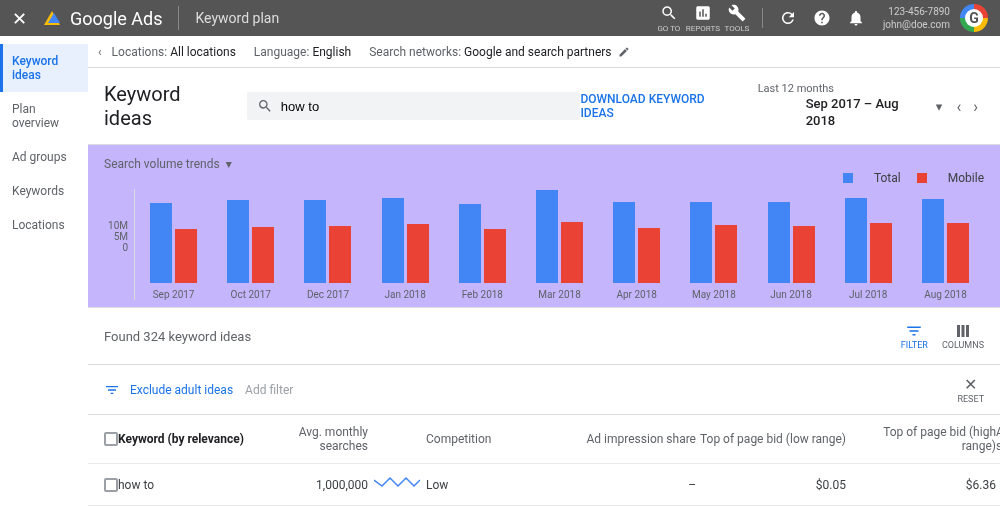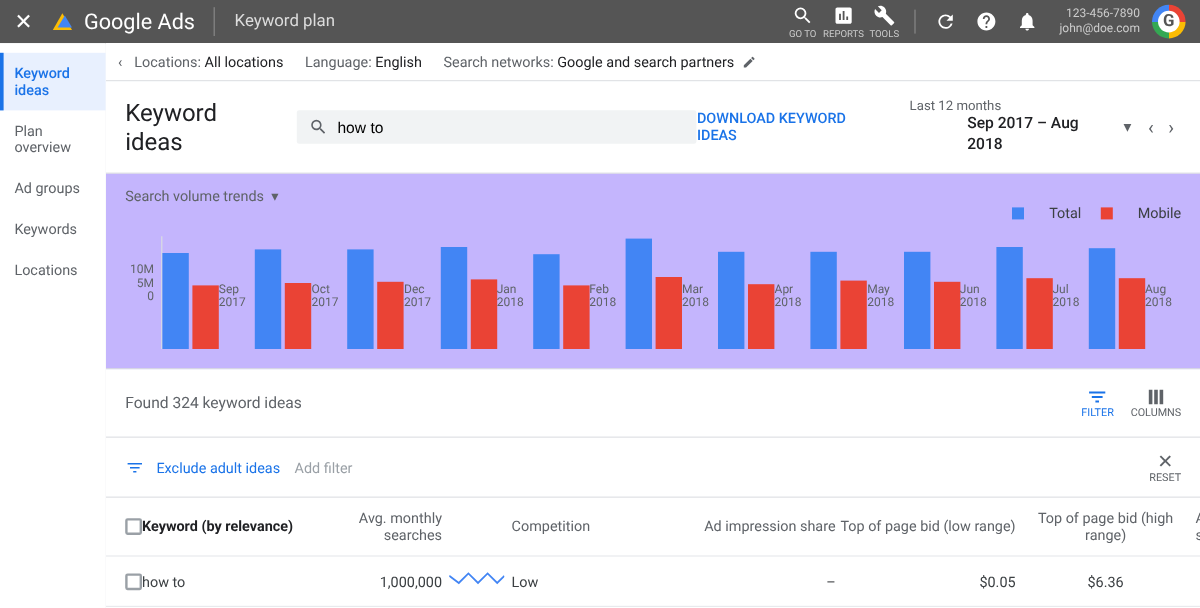--- a/index.html
+++ b/index.html
@@ -47,21 +47,21 @@
     .nav-chevron { cursor: pointer; color: #5f6368; padding: 0 6px; font-size: 16px; }
     
     .chart-card { background: #c4b5fd; margin: 0; border-bottom: 1px solid #dadce0; padding: 12px 16px 8px; }
     .chart-dropdown { font-size: 12px; color: #5f6368; cursor: pointer; display: flex; align-items: center; gap: 6px; }
     .chart-legend { display: flex; justify-content: flex-end; gap: 16px; font-size: 12px; margin-bottom: 4px; }
     .legend-item { display: flex; align-items: center; gap: 21px; }
     .legend-swatch { width: 10px; height: 10px; }
     .chart-area { position: relative; height: 110px; display: flex; align-items: center; }
     .y-axis { width: 30px; display: flex; flex-direction: column; justify-content: space-between; font-size: 10px; color: #5f6368; text-align: right; padding-right: 6px; padding-bottom: 16px; }
     .bars-container { flex: 1; display: flex; align-items: flex-end; justify-content: space-between; border-left: 1px solid #dadce0; padding-bottom: 0; }
-    .month-group { flex: 1; display: flex; flex-direction: row; align-items: center; }
+    .month-group { flex: 1; display: flex; flex-direction: column; align-items: center; }
     .bars { display: flex; align-items: flex-end; gap: 3px; height: 94px; }
     .bar { width: 22px; }
     .bar.total { background: #4285f4; }
     .bar.mobile { background: #ea4335; }
     .month-label { font-size: 10px; color: #5f6368; margin-top: 6px; }
     
     .results-header { background: #fff; padding: 14px 16px; display: flex; align-items: center; border-bottom: 1px solid #dadce0; font-size: 13px; color: #5f6368; }
     .results-spacer { flex: 1; }
     .filter-col { display: flex; flex-direction: column; align-items: center; cursor: pointer; margin-left: 14px; }
     .filter-col svg { width: 18px; height: 18px; }
@@ -83,21 +83,21 @@
     .table-header, .table-row { display: flex; align-items: center; padding: 10px 16px; border-bottom: 1px solid #e8eaed; font-size: 12px; }
     .table-header { color: #5f6368; }
     .table-header .col-keyword { font-weight: bold; color: #202124; }
     .col-check { width: 30px; }
     .col-keyword { flex: 0 0 150px; }
     .col-searches { flex: 0 0 100px; text-align: right; }
     .col-spark { flex: 0 0 58px; padding: 0 6px; }
     .col-competition { flex: 0 0 140px; }
     .col-impression { flex: 0 0 130px; text-align: right; }
     .col-bid-low { flex: 0 0 150px; text-align: right; }
-    .col-bid-high { flex: 0 0 150px; text-align: center; }
+    .col-bid-high { flex: 0 0 150px; text-align: right; }
     .col-status { flex: 1; }
     .checkbox { width: 14px; height: 14px; border: 2px solid #9aa0a6; border-radius: 2px; cursor: pointer; }
     .sparkline { width: 46px; height: 18px; }
     .sparkline path { stroke: #4285f4; stroke-width: 1.5; fill: none; }
   </style>
 </head>
 <body>
 
 <div class="topbar">
   <span class="topbar-close">✕</span>

